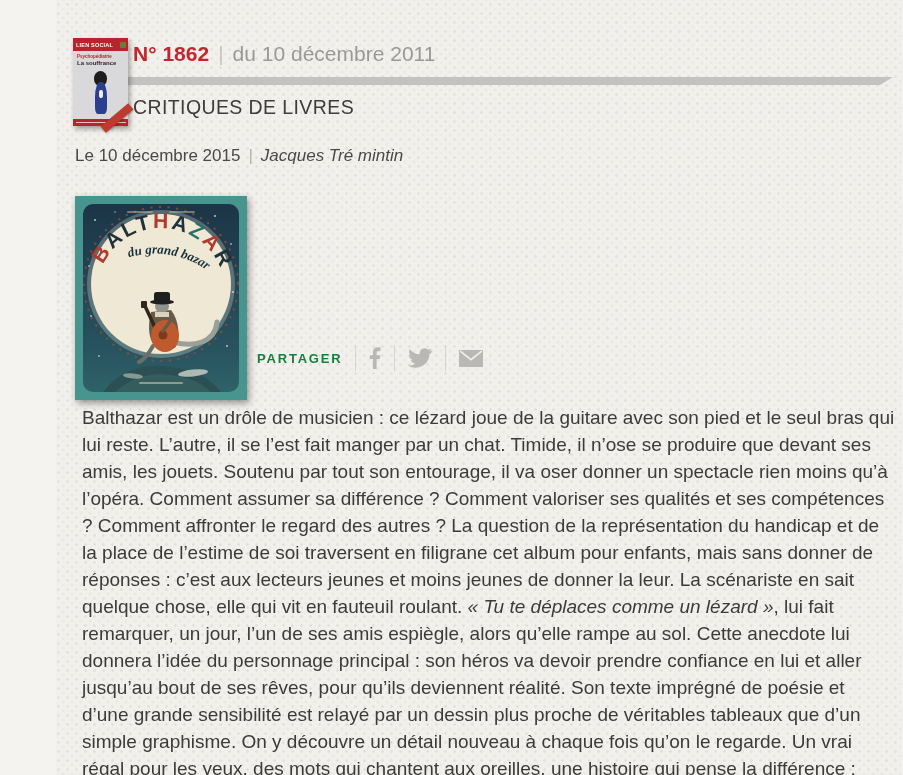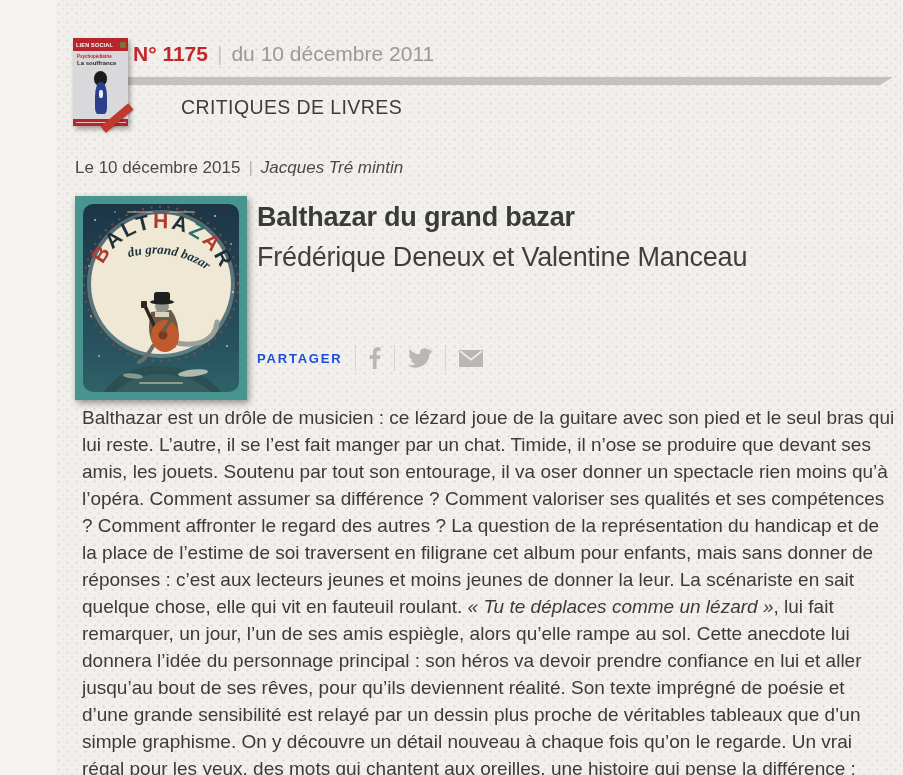--- a/index.html
+++ b/index.html
@@ -20,21 +20,21 @@
 
   
   .header-ribbon { position:absolute; left:104px; top:77px; width:789px; height:8px;
     background:#c3c2c0;
     clip-path:polygon(0 0, 100% 0, calc(100% - 13px) 100%, 0 100%); }
   .issue-line { position:absolute; left:133px; top:42px; font-size:21px; white-space:nowrap; }
   .issue-number { color:#c2272d; font-weight:bold; }
   .issue-sep { color:#c7c6c3; margin:0 9px; font-weight:normal; }
   .issue-date { color:#9a9998; }
   .section-title { position:absolute; left:133px; top:96px; font-size:19.5px;
-    color:#3e3d3c; letter-spacing:.4px; font-weight:normal;margin-left:48px; }
+    color:#3e3d3c; letter-spacing:.4px; font-weight:normal; }
 
   
   .thumb { position:absolute; left:73px; top:38px; width:55px; height:88px;
     background:#d9d9db; box-shadow:2px 3px 5px rgba(0,0,0,.35); z-index:3; }
   .thumb-masthead { position:absolute; top:0; left:0; right:0; height:13px;
     background:#b5252b; color:#fff; font-size:5.5px; font-weight:bold;
     letter-spacing:.2px; padding:4px 2px 0 3px; }
   .thumb-emblem { position:absolute; right:2px; top:4px; width:6px; height:6px;
     background:#6d7a3a; border-radius:1px; }
   .thumb-topic { position:absolute; top:16px; left:4px; color:#b5252b;
@@ -49,21 +49,21 @@
     background:#f1efe9; border-radius:40%; }
   .thumb-bottombar { position:absolute; bottom:0; left:0; right:0; height:7px;
     background:#b5252b; }
   .thumb-bottombar span { display:block; margin:3px 2px 0 3px; height:1px;
     background:rgba(255,255,255,.7); }
   .thumb-corner-ribbon { position:absolute; right:-7px; bottom:4px; width:36px;
     height:8px; background:#c0392f; transform:rotate(-40deg);
     box-shadow:0 1px 2px rgba(0,0,0,.3); }
 
   
-  .article-meta { position:absolute; left:75px; top:158px; font-size:17px;
+  .article-meta { position:absolute; left:75px; top:146px; font-size:17px;
     color:#4a4947; white-space:nowrap; }
   .meta-sep { color:#b3b2af; margin:0 8px; }
   .meta-author { font-style:italic; }
 
   
   .cover { position:absolute; left:75px; top:196px; width:172px; height:204px;
     box-shadow:2px 3px 7px rgba(0,0,0,.4); cursor:pointer; }
   .cover svg { display:block; }
 
   .book-head { position:absolute; left:257px; top:202px; width:630px; color:#3a3a39; }
@@ -73,21 +73,21 @@
 
   .pub-line { position:absolute; left:257px; top:311px; font-size:13px;
     letter-spacing:.2px; white-space:nowrap; }
   .pub-info { color:#4c4b49; }
   .pub-sep { color:#c6c5c2; margin:0 7px; }
   .order-link { color:#c2272d; font-weight:bold; letter-spacing:.3px;
     text-decoration:none; cursor:pointer; }
 
   .share-row { position:absolute; left:257px; top:341px; height:34px;
     display:flex; align-items:center; }
-  .share-label { color:#1d4ed8; font-weight:bold; font-size:13px;
+  .share-label { color:#15803d; font-weight:bold; font-size:13px;
     letter-spacing:1.8px; }
   .share-sep { width:1px; height:26px; background:#d6d5d2; margin:0 13px; }
   .share-icon { display:flex; align-items:center; cursor:pointer; }
   .share-icon svg { fill:#b9b8b5; }
 
   
   .review { position:absolute; left:82px; top:404px; width:814px;
     font-family:Liberation Sans, sans-serif; font-size:19px; line-height:27px;
     color:#3c3b3a; }
   .review .quote { font-style:italic; }
@@ -108,21 +108,21 @@
     <div class="thumb-hair"></div>
     <div class="thumb-dress"></div>
     <div class="thumb-doll"></div>
     <div class="thumb-bottombar">
         <span></span>
       </div>
     <div class="thumb-corner-ribbon"></div>
   </div>
 
   <div class="issue-line">
-    <span class="issue-number">N° 1175</span><span class="issue-sep">|</span><span class="issue-date">du 10 décembre 2011</span>
+    <span class="issue-number">N° 1862</span><span class="issue-sep">|</span><span class="issue-date">du 10 décembre 2011</span>
   </div>
 
   <div class="section-title">CRITIQUES DE LIVRES</div>
 
   <div class="article-meta">
     <span>Le 10 décembre 2015</span><span class="meta-sep">|</span><span class="meta-author">Jacques Tré mintin</span>
   </div>
 
   <div class="cover">
     <svg width="172" height="204" viewBox="0 0 172 204">
@@ -176,24 +176,20 @@
         <line x1="96" y1="124" x2="88" y2="135" stroke="#6a5a48" stroke-width="3.5" stroke-linecap="round"></line>
       </g>
       <path d="M28 196 Q 50 168 86 170 Q 128 172 146 196 Z" fill="#2b4f52"></path>
       <path d="M40 196 Q 60 178 86 178 Q 120 180 136 196 Z" fill="#3a6463" opacity=".7"></path>
       <ellipse cx="118" cy="177" rx="15" ry="3.5" fill="#cfd3c8" opacity=".8" transform="rotate(-6 118 177)"></ellipse>
       <ellipse cx="58" cy="180" rx="10" ry="2.5" fill="#c4c8bd" opacity=".6" transform="rotate(5 58 180)"></ellipse>
       <rect x="64" y="186" width="44" height="2" rx="1" fill="#d8d0b4" opacity=".55"></rect>
     </svg>
   </div>
 
-  <div class="book-head">
-    <div class="book-title">Balthazar du grand bazar</div>
-    <div class="book-authors">Frédérique Deneux et Valentine Manceau</div>
-  </div>
 
 
   <div class="share-row">
     <span class="share-label">PARTAGER</span>
     <span class="share-sep"></span>
     <span class="share-icon">
       <svg width="12" height="22" viewBox="0 0 12 22">
         <path d="M7.6 22V12h3.2l.5-3.8H7.6V5.8c0-1.1.3-1.9 1.9-1.9h2V.5C11.1.4 9.9.3 8.6.3 5.8.3 3.9 2 3.9 5.2v3H.7V12h3.2v10z"></path>
       </svg>
     </span>

